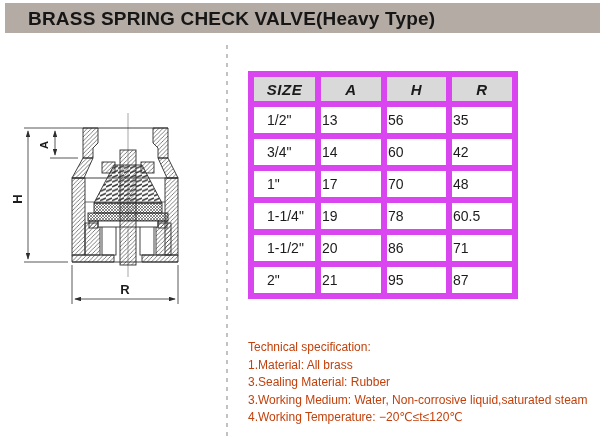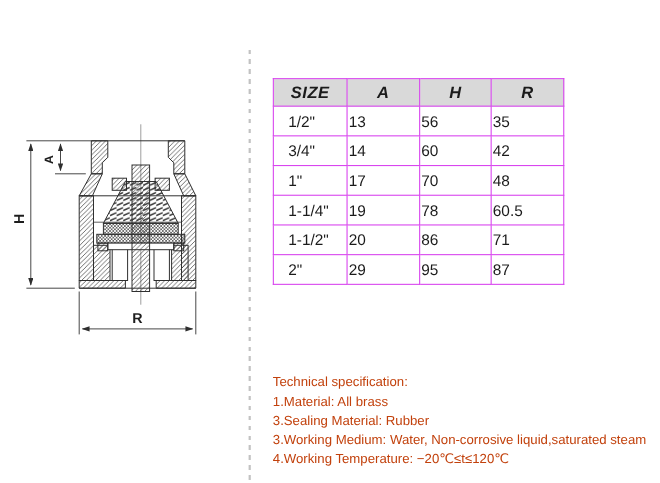--- a/index.html
+++ b/index.html
@@ -23,40 +23,43 @@
   }
   
   .drawing{position:absolute;left:10px;top:105px;width:210px;height:210px;}
   .drawing svg{display:block;}
   
   table.dims{
     position:absolute;left:248px;top:71px;width:264px;
     border-collapse:collapse;table-layout:fixed;
     font-family:"Liberation Sans","DejaVu Sans",sans-serif;
   }
-  table.dims th,table.dims td{border:1px solid #d946ef;color:#1b1b1b;}
+  table.dims th,table.dims td{border:6px solid #d946ef;color:#1b1b1b;}
   table.dims th{
     background:#d9d9d9;font-style:italic;font-weight:bold;
     font-size:15px;height:22px;text-align:center;letter-spacing:.5px;
   }
   table.dims td{font-size:14px;height:24px;background:#fff;}
   table.dims td:first-child{text-align:left;padding-left:13px;}
   
   .specs{
     position:absolute;left:248px;top:339px;width:350px;
     font-size:12px;line-height:17.5px;color:#c2410c;
   }
   .specs .spec-heading{font-weight:normal;}
   .specs ul{list-style:none;margin:0;padding:0;}
 </style>
 </head>
 <body>
 
 <div class="page">
 
+  <header class="title-bar">
+    <h1>BRASS SPRING CHECK VALVE(Heavy Type)</h1>
+  </header>
 
   <div class="divider"></div>
 
   <div class="drawing">
     <svg width="210" height="210" viewBox="0 0 210 210">
       <defs>
         <pattern id="hatch" width="4.2" height="4.2" patternUnits="userSpaceOnUse">
           <path d="M0,4.2 L4.2,0" stroke="#3a3a3a" stroke-width="0.65"></path>
         </pattern>
         <pattern id="xhatch" width="3" height="3" patternUnits="userSpaceOnUse">
@@ -189,21 +192,21 @@
           <td>60.5</td>
         </tr>
         <tr>
           <td>1-1/2"</td>
           <td>20</td>
           <td>86</td>
           <td>71</td>
         </tr>
         <tr>
           <td>2"</td>
-          <td>29</td>
+          <td>21</td>
           <td>95</td>
           <td>87</td>
         </tr>
       </tbody>
   </table>
 
   <div class="specs">
     <div class="spec-heading">Technical specification:</div>
     <ul id="spec-list">
         <li>1.Material: All brass</li>

